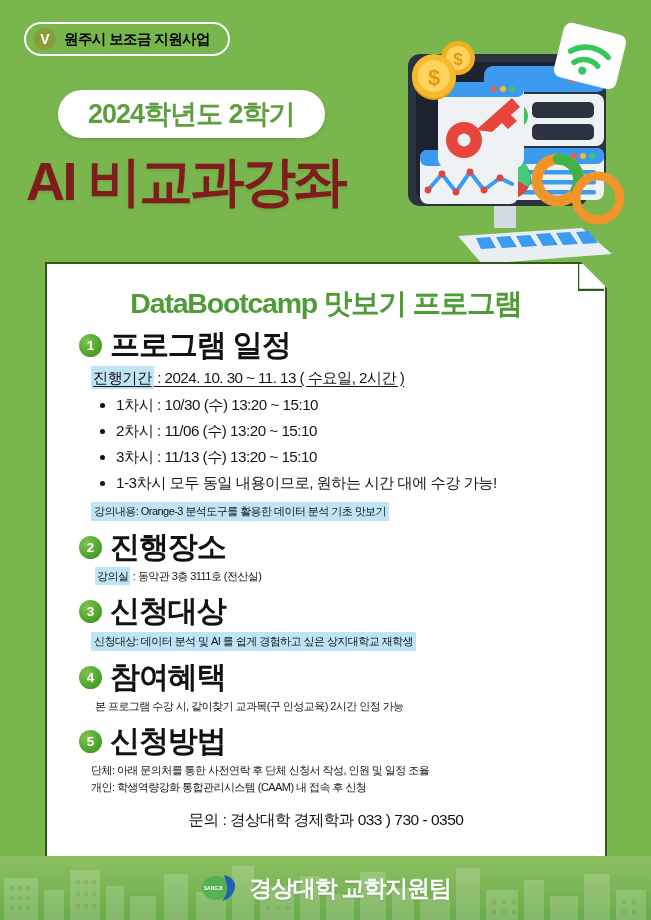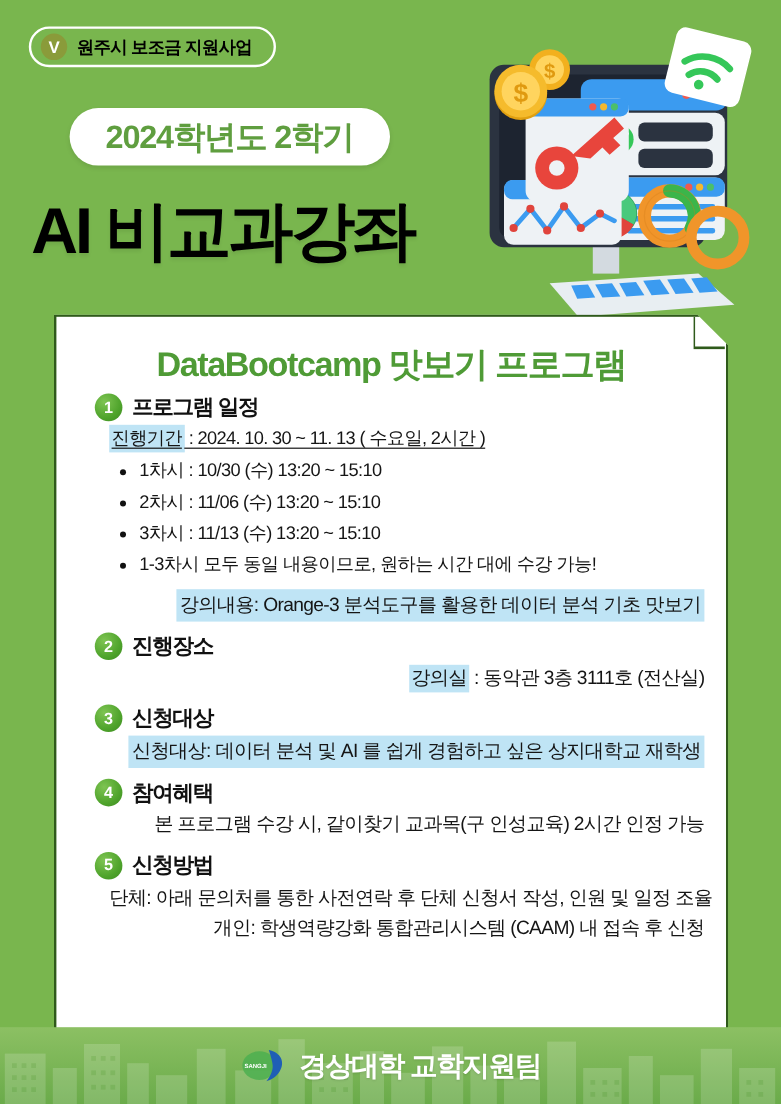--- a/index.html
+++ b/index.html
@@ -41,22 +41,22 @@
     display:flex; align-items:center; justify-content:center;
     box-shadow:0 2px 4px rgba(0,0,0,.10);
   }
   .sem-text {
     color:#5f9e3f; font-size:27px; font-weight:bold;
     letter-spacing:-1px; white-space:nowrap;
   }
 
   
   .main-title {
-    position:absolute; left:26px; top:164px;
-    color:#000000; font-size:54px; font-weight:bold;
+    position:absolute; left:26px; top:152px;
+    color:#7f1d1d; font-size:54px; font-weight:bold;
     letter-spacing:-2.5px; white-space:nowrap; line-height:1.1;
     text-shadow:0 2px 3px rgba(0,0,0,.07);
     text-align:right;
   }
 
   
   .illus { position:absolute; left:386px; top:22px; width:258px; height:250px; }
   .illus svg { width:100%; height:100%; display:block; }
 
   
@@ -87,30 +87,30 @@
   
   .section { margin-top:2px; }
   .sec-head { display:flex; align-items:center; gap:8px; margin:5px 0 3px 14px; }
   .sec-num {
     width:23px; height:23px; border-radius:50%; flex:0 0 23px;
     background:radial-gradient(circle at 34% 30%, #7ec452 0%, #4ea32b 62%, #3d8a21 100%);
     color:#ffffff; font-size:13.5px; font-weight:bold;
     display:flex; align-items:center; justify-content:center; line-height:1;
   }
   .sec-title {
-    font-size:18px; font-weight:bold; color:#111111;
+    font-size:30px; font-weight:bold; color:#111111;
     letter-spacing:-1.1px; line-height:1.15;
   }
 
   .body-line {
     font-size:15.2px; color:#151515; letter-spacing:-0.55px;
     line-height:1.58; margin-left:26px; white-space:nowrap;
   }
   .body-line.indent-sm { margin-left:30px; }
-  .body-line.small { font-size:16px;text-align:right; }
+  .body-line.small { font-size:11px; }
 
   .hl { background:#bfe4f5; padding:3px 2px; }
   .hl-full { background:#bfe4f5; display:inline-block; padding:1px 3px; }
   .underline-line { text-decoration:underline; text-underline-offset:3px; }
 
   ul.sched { list-style:none; margin:2px 0 0 34px; }
   ul.sched li {
     position:relative; padding-left:17px;
     font-size:15.2px; color:#151515; letter-spacing:-0.5px;
     line-height:1.72; white-space:nowrap;
@@ -330,20 +330,21 @@
 
       <div class="section" style="margin-top:9px;">
         <div class="sec-head">
           <span class="sec-num">5</span>
           <span class="sec-title">신청방법</span>
         </div>
         <div class="body-line small">단체: 아래 문의처를 통한 사전연락 후 단체 신청서 작성, 인원 및 일정 조율</div>
         <div class="body-line small">개인: 학생역량강화 통합관리시스템 (CAAM) 내 접속 후 신청</div>
       </div>
 
+      <div class="contact">문의 : 경상대학 경제학과  033 ) 730 - 0350</div>
     </div>
   </div>
 
   <div class="footer">
     <svg class="skyline" viewBox="0 0 651 64" preserveAspectRatio="none">
       <g fill="#ffffff" opacity="0.55">
         <rect x="4" y="22" width="34" height="42"></rect>
         <rect x="44" y="34" width="20" height="30"></rect>
         <rect x="70" y="14" width="30" height="50"></rect>
         <rect x="106" y="30" width="18" height="34"></rect>

